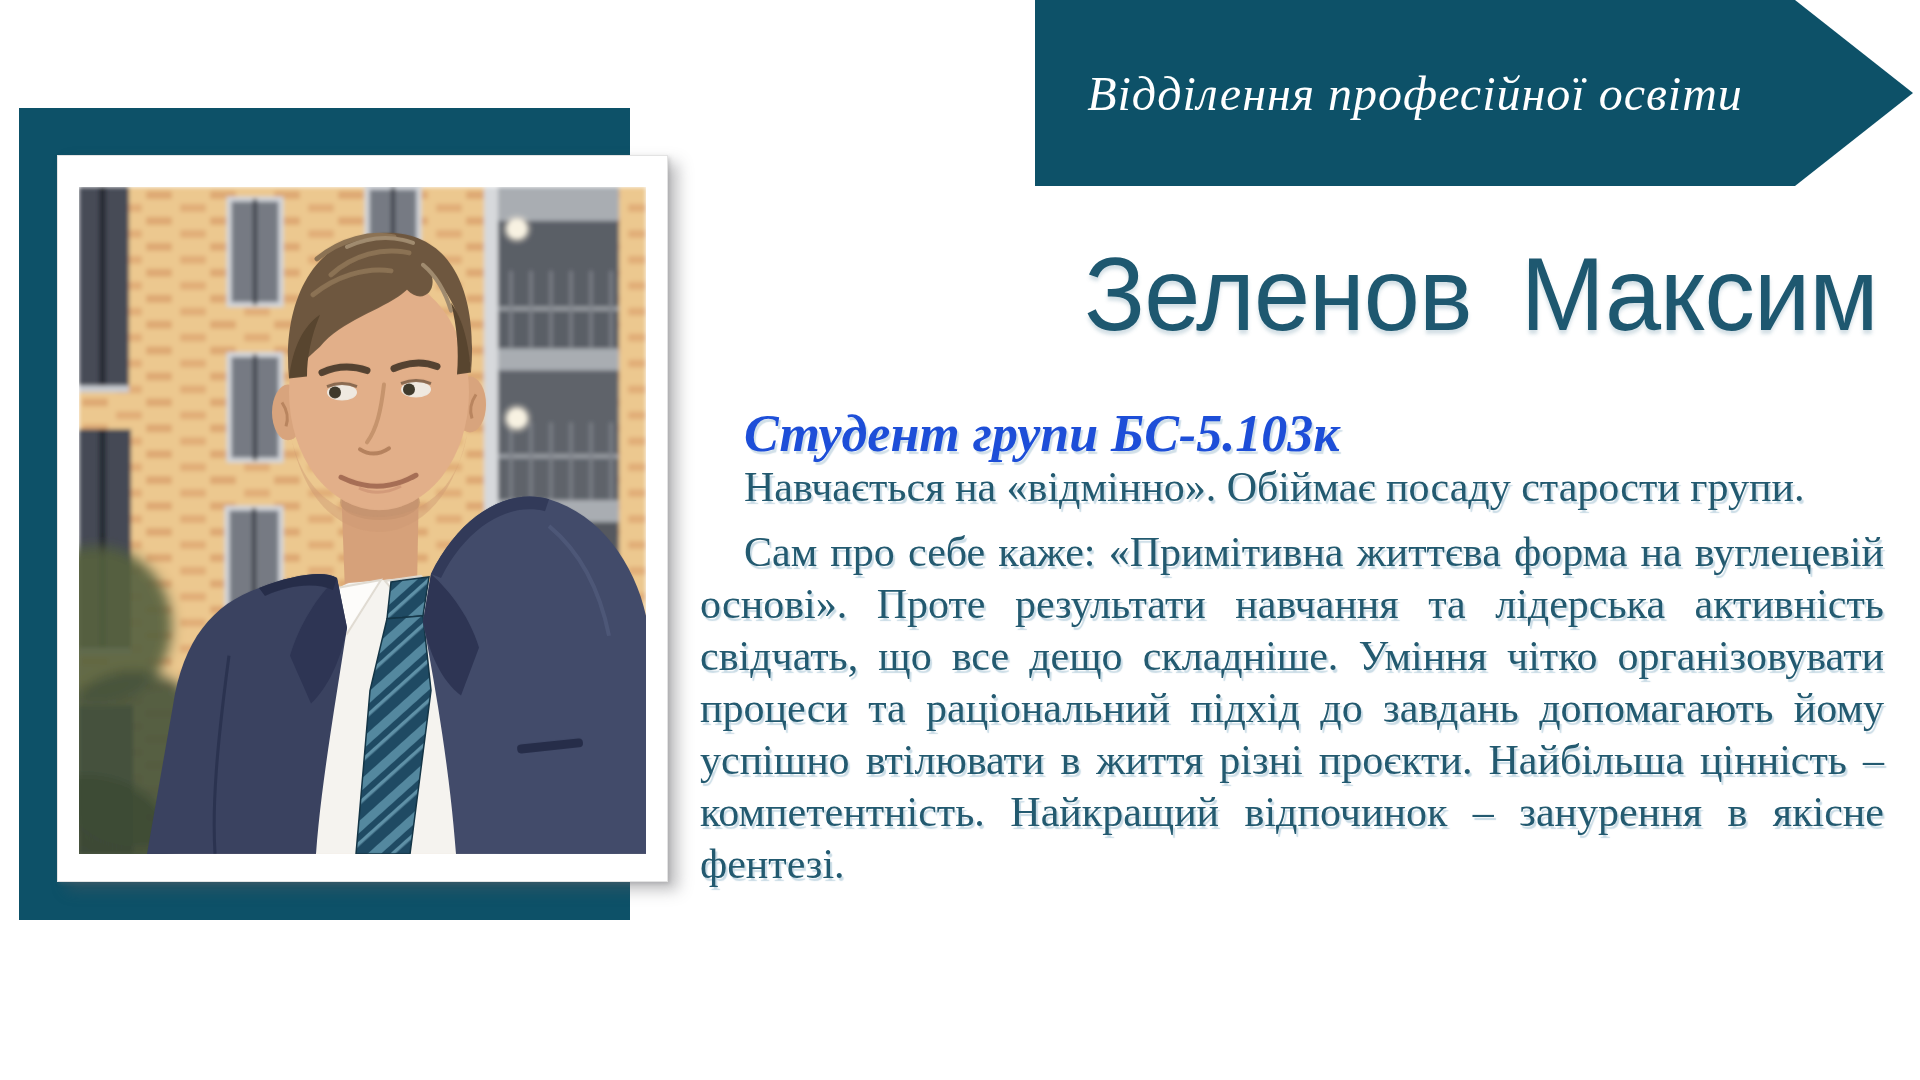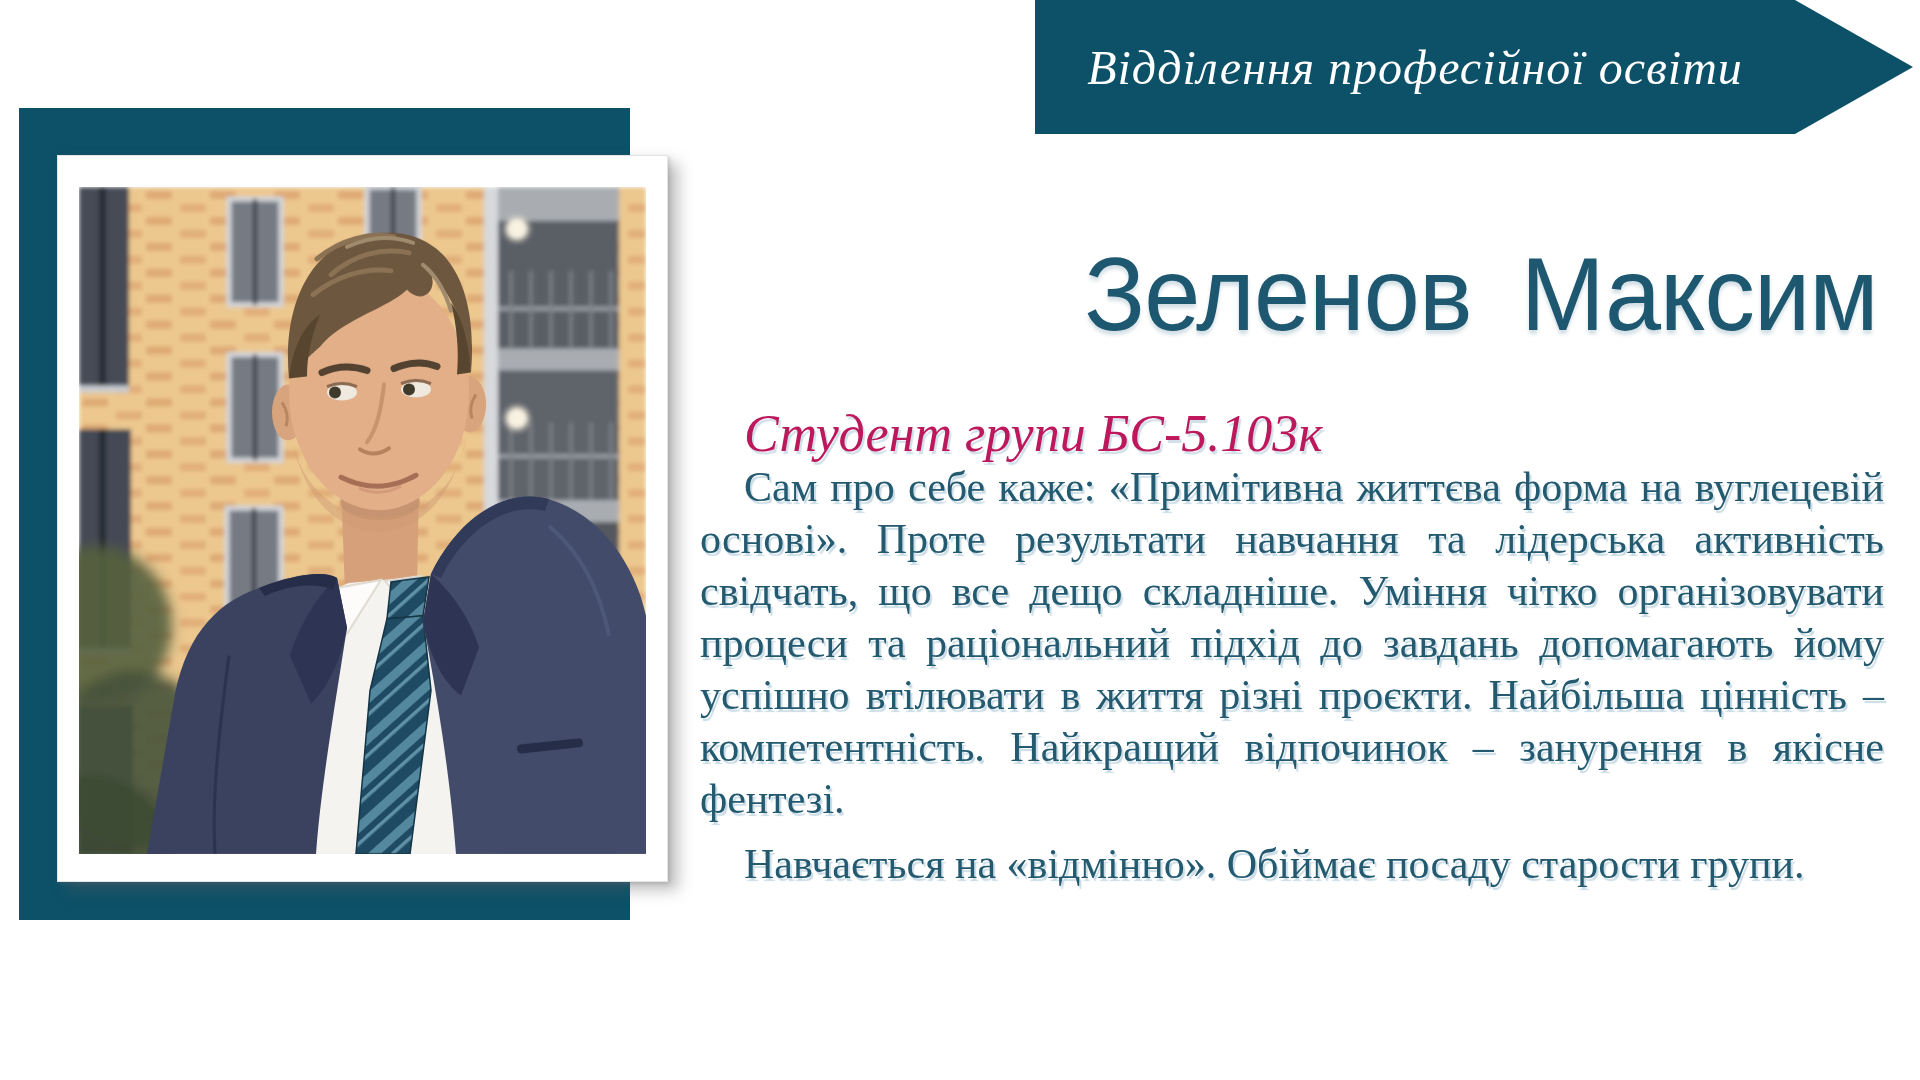--- a/index.html
+++ b/index.html
@@ -7,21 +7,21 @@
     position:relative;
     width:1920px;height:1080px;
     background:#ffffff;
     overflow:hidden;
     font-family:"Liberation Serif", serif;
   }
   
   .banner{
     position:absolute;
     left:1035px;top:0;
-    width:878px;height:134px;
+    width:878px;height:186px;
     background:#0d5168;
     clip-path:polygon(0 0, 760px 0, 100% 50%, 760px 100%, 0 100%);
     display:flex;align-items:center;
   }
   .banner-text{
     width:760px;
     text-align:center;
     font-family:"Liberation Serif", serif;
     font-style:italic;
     font-weight:400;
@@ -64,23 +64,23 @@
     letter-spacing:-1px;
     text-shadow:0 4px 4px rgba(110,150,170,.30);
     white-space:nowrap;
   }
   .title-inner{display:inline-block;transform:scaleX(.97);transform-origin:center;}
   .subtitle{
     position:absolute;
     left:744px;top:404px;
     font-family:"Liberation Serif", serif;
     font-style:italic;
-    font-weight:400;
+    font-weight:700;
     font-size:52px;
-    color:#be185d;
+    color:#1d4ed8;
     text-shadow:2px 3px 1px rgba(150,185,205,.45);
     white-space:nowrap;
   }
   .bio{
     position:absolute;
     left:700px;top:461px;
     width:1184px;
   }
   .bio p{
     margin:0;
@@ -269,17 +269,17 @@
         <path d="M352,388 C381,328 430,301 470,313 L466,325 C430,316 388,340 362,392 Z" fill="#323a59"></path>
       </g>
     </svg>
   </figure>
 
   <h1 class="title"><span class="title-inner">Зеленов Максим</span></h1>
 
   <div class="subtitle">Студент групи БС-5.103к</div>
 
   <div class="bio">
+    <p>Навчається на  «відмінно». Обіймає посаду старости групи.</p>
     <p>Сам про себе каже: «Примітивна життєва форма на вуглецевій основі». Проте результати навчання та лідерська активність свідчать, що все дещо складніше. Уміння чітко організовувати процеси та раціональний підхід до завдань допомагають йому успішно втілювати в життя різні проєкти. Найбільша цінність – компетентність. Найкращий відпочинок – занурення в якісне фентезі.</p>
-    <p>Навчається на  «відмінно». Обіймає посаду старости групи.</p>
   </div>
 
 </div>
 
 </body></html>

